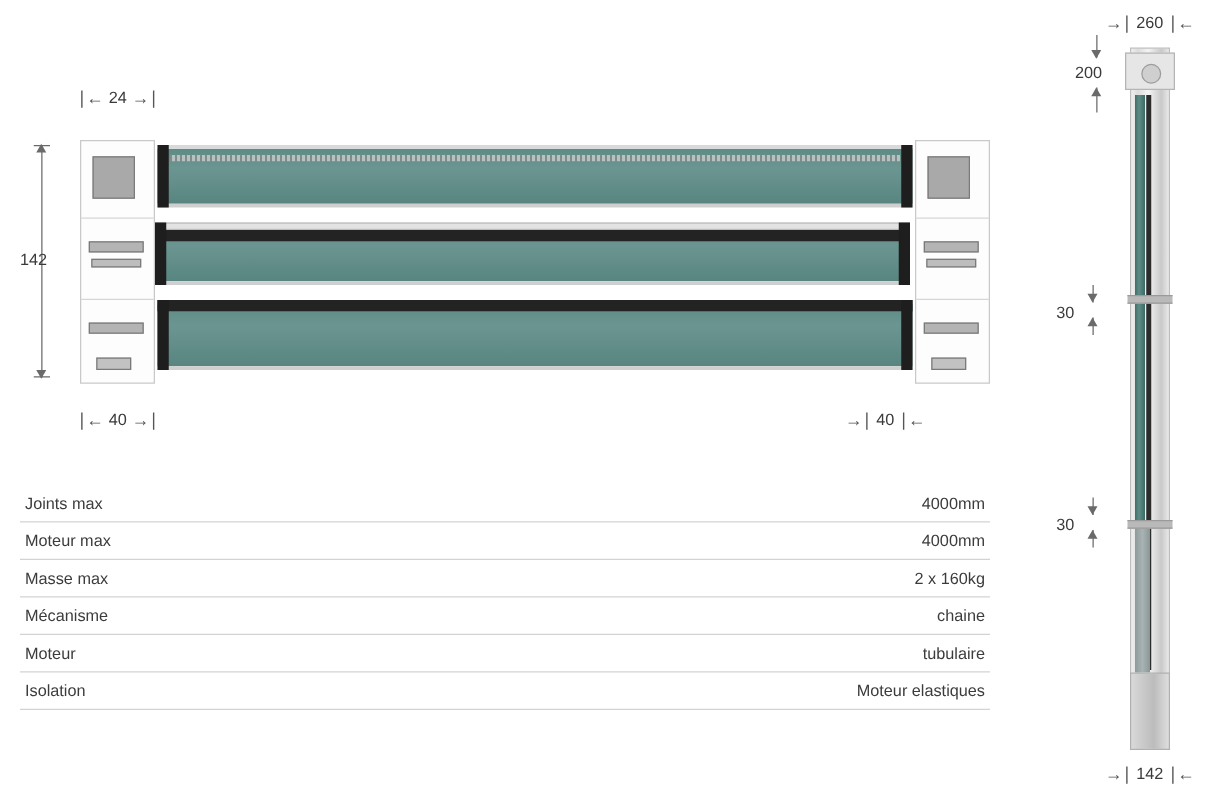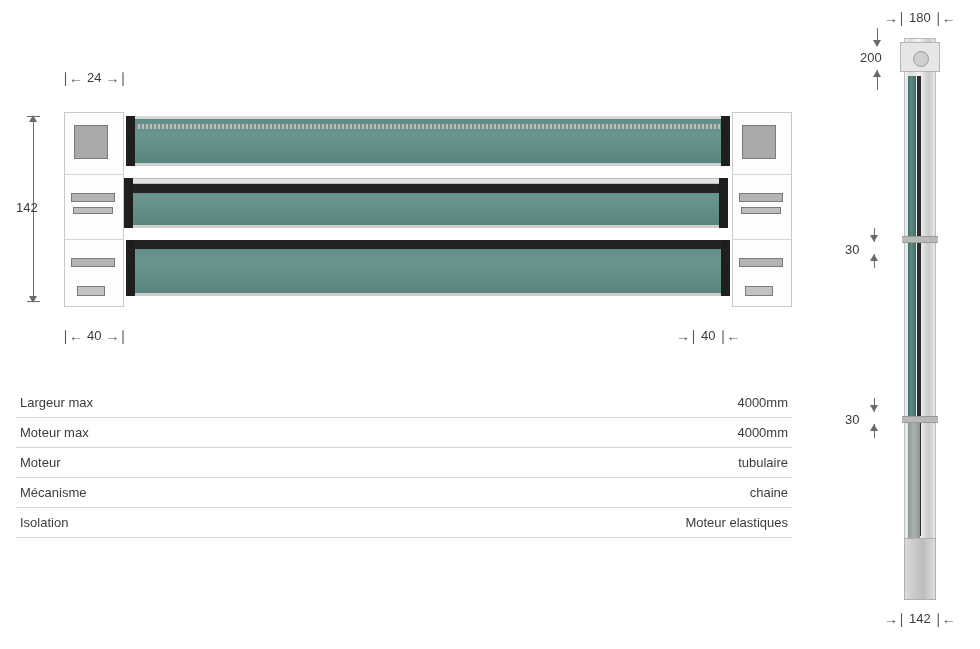--- a/index.html
+++ b/index.html
@@ -392,34 +392,38 @@
 </div>
 <div class="dim-h" style="left:676px; top:328px;">
   <span class="tick">→∣</span>
   <span>40</span>
   <span class="tick">∣←</span>
 </div>
 
 <div id="tech-table">
 
   <div class="tech-row">
-    <span class="k">Largeur max</span>
+    <span class="k">Joints max</span>
     <span class="v">4000mm</span>
   </div>
   <div class="tech-row">
     <span class="k">Moteur max</span>
     <span class="v">4000mm</span>
   </div>
   <div class="tech-row">
+    <span class="k">Masse max</span>
+    <span class="v">2 x 160kg</span>
+  </div>
+  <div class="tech-row">
+    <span class="k">Mécanisme</span>
+    <span class="v">chaine</span>
+  </div>
+  <div class="tech-row">
     <span class="k">Moteur</span>
     <span class="v">tubulaire</span>
-  </div>
-  <div class="tech-row">
-    <span class="k">Mécanisme</span>
-    <span class="v">chaine</span>
   </div>
   <div class="tech-row">
     <span class="k">Isolation</span>
     <span class="v">Moteur elastiques</span>
   </div>
 </div>
 
 <div id="profile-drawing">
   <div id="profile-body"></div>
   <div id="profile-glass"></div>
@@ -428,21 +432,21 @@
   <div id="profile-base"></div>
   <div class="profile-joint" id="joint-1"></div>
   <div class="profile-joint" id="joint-2"></div>
   <div id="profile-motor">
     <div class="drum"></div>
   </div>
 </div>
 
 <div class="dim-h" style="left:884px; top:10px;">
   <span class="tick">→∣</span>
-  <span>180</span>
+  <span>260</span>
   <span class="tick">∣←</span>
 </div>
 
 <div class="dim-label" style="left:860px; top:50px;">200</div>
 <div class="vline" style="left:877px; top:28px; height:18px;"></div>
 <div class="vtick-arrow-down" style="left:873px; top:40px;"></div>
 <div class="vline" style="left:877px; top:70px; height:20px;"></div>
 <div class="vtick-arrow-up" style="left:873px; top:70px;"></div>
 
 <div class="dim-label" style="left:845px; top:242px;">30</div>

